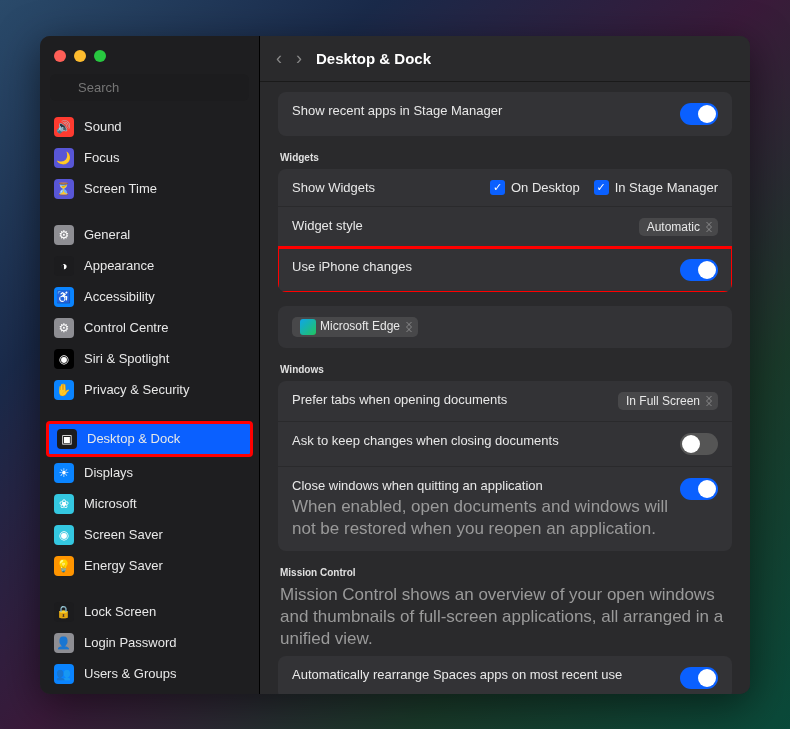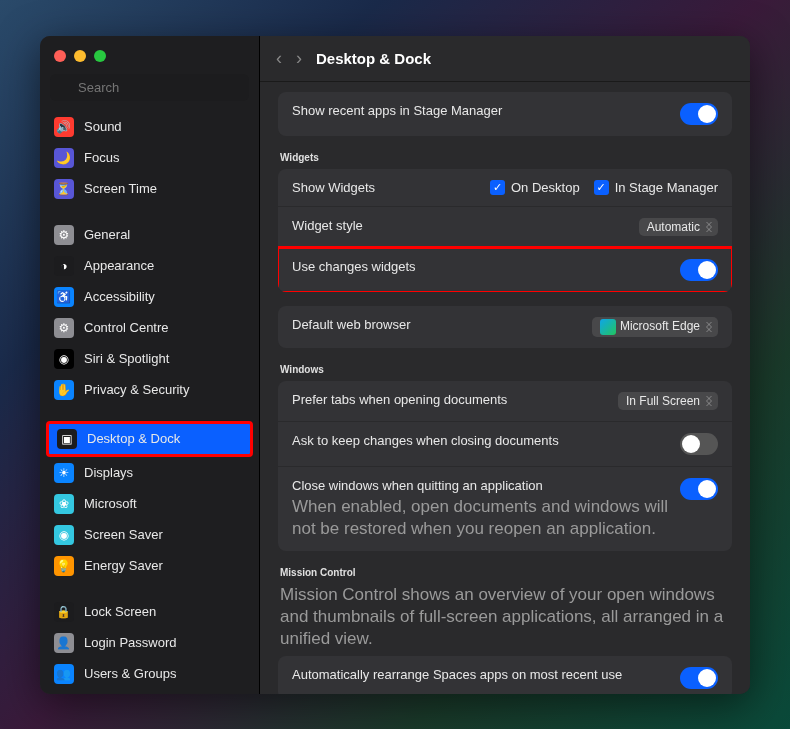--- a/index.html
+++ b/index.html
@@ -347,29 +347,28 @@
               <div class="checkbox">✓</div>
               <span>In Stage Manager</span>
             </div>
           </div>
         </div>
         <div class="row">
           <span class="row-label">Widget style</span>
           <div class="select-pill">Automatic</div>
         </div>
         <div class="row row-highlight">
-          <span class="row-label">Use changes widgets</span>
+          <span class="row-label">Use iPhone changes</span>
           <div class="toggle on"></div>
         </div>
       </div>
 
       <div style="height:14px"></div>
       <div class="panel">
         <div class="row">
-          <span class="row-label">Default web browser</span>
           <div class="select-pill"><span class="browser-icon"></span><span>Microsoft Edge</span></div>
         </div>
       </div>
 
       <div class="section-title">Windows</div>
       <div class="panel">
         <div class="row">
           <span class="row-label">Prefer tabs when opening documents</span>
           <div class="select-pill">In Full Screen</div>
         </div>

